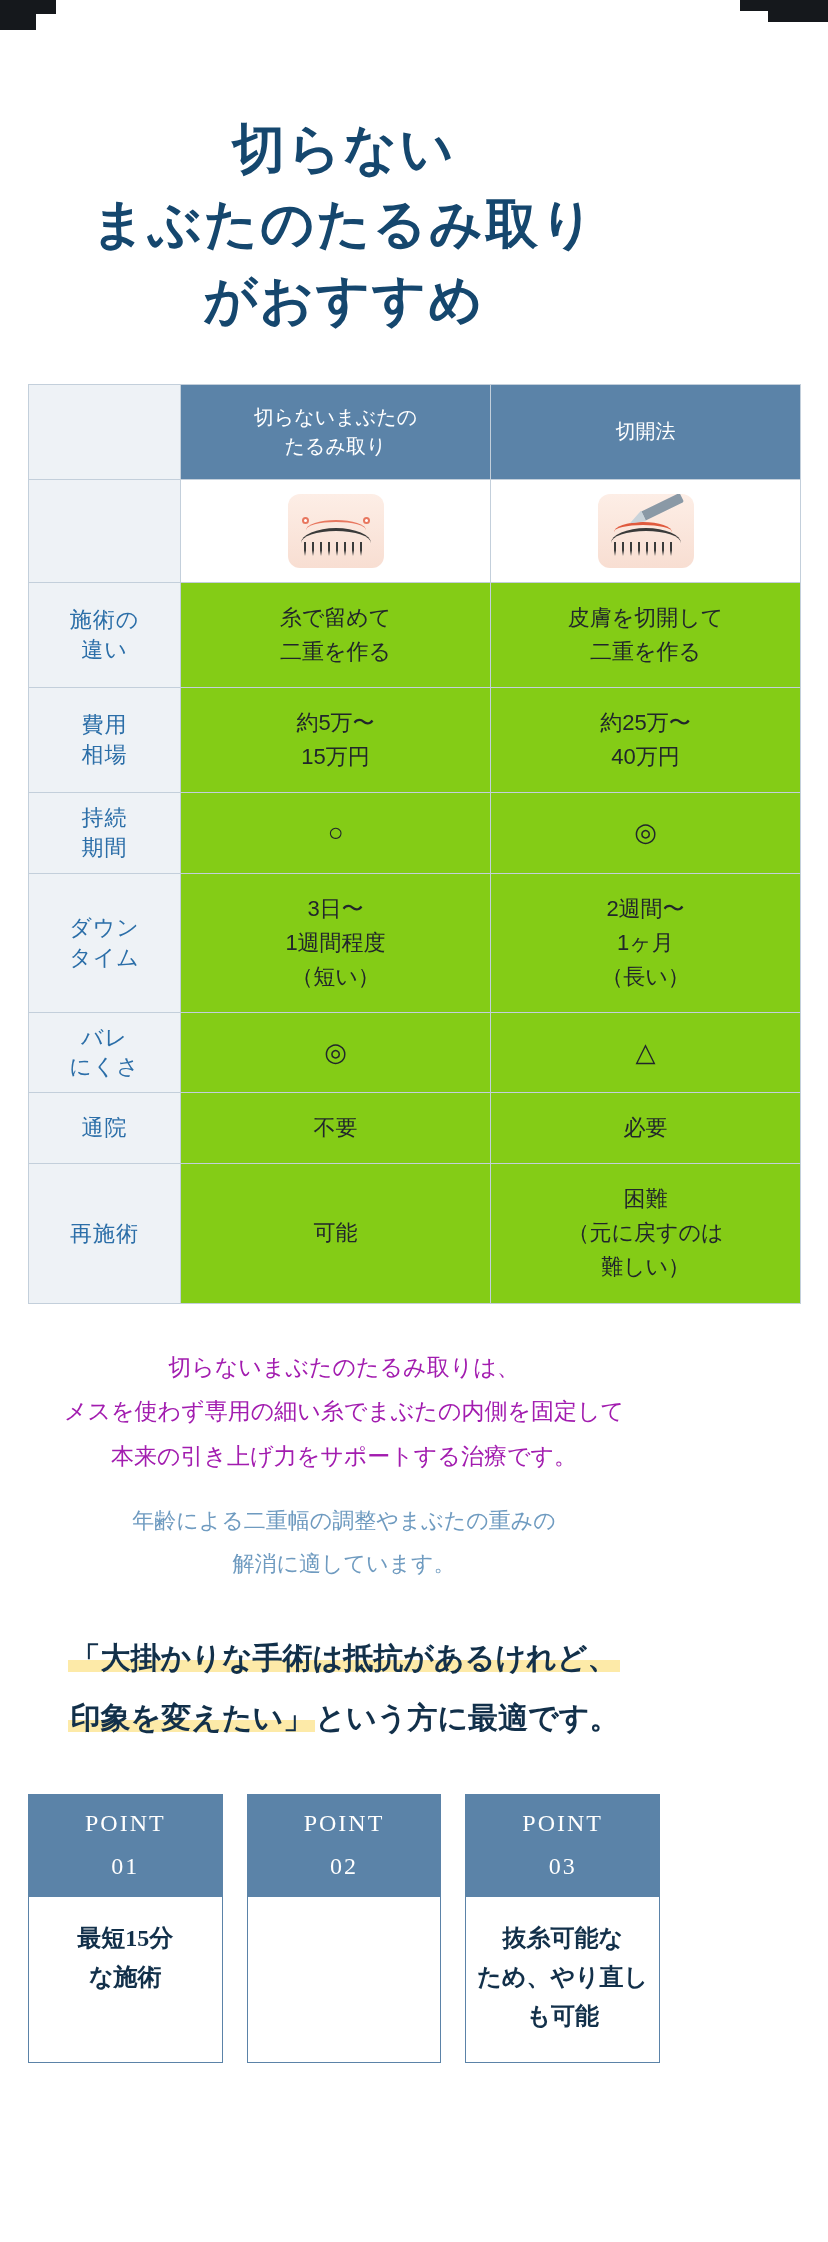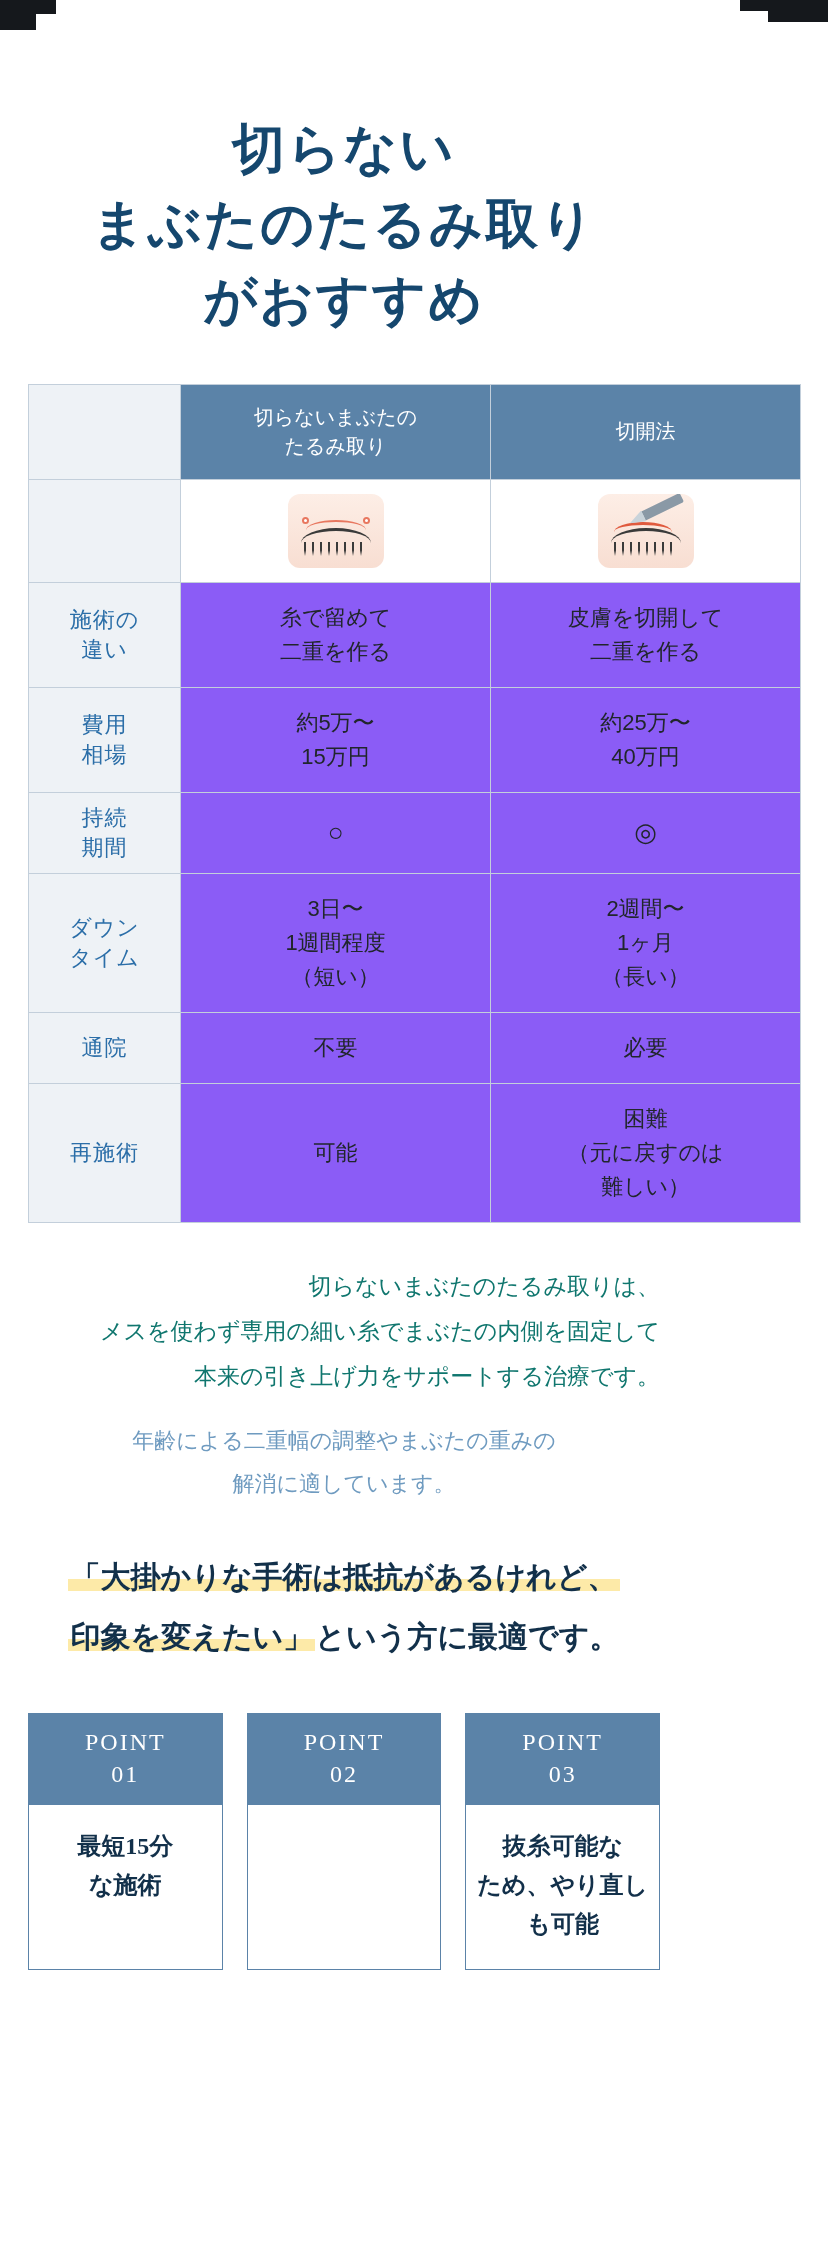--- a/index.html
+++ b/index.html
@@ -51,21 +51,21 @@
     letter-spacing: 2px;
   }
   .title .ln { display: block; white-space: nowrap; }
 
   
   .table-wrap { margin-top: 46px; }
   table.cmp {
     width: 772px;
     border-collapse: collapse;
     table-layout: fixed;
-    background: #8b5cf6;
+    background: #84cc16;
   }
   table.cmp td, table.cmp th {
     border: 1px solid #c3cfdb;
     text-align: center;
     vertical-align: middle;
     font-weight: normal;
   }
   col.c-label { width: 152px; }
   col.c-col   { width: 310px; }
 
@@ -156,22 +156,22 @@
     position: absolute;
     left: 16px; right: 22px; top: 28px;
     height: 12px;
     border-top: 3px solid #e05a3e;
     border-radius: 60% 60% 0 0 / 100% 100% 0 0;
   }
 
   
   .lead {
     margin-top: 42px;
-    text-align: right;
-    color: #0f766e;
+    text-align: center;
+    color: #a21caf;
     font-size: 23px;
     line-height: 1.95;
     font-family: "Liberation Serif", serif;
   }
   .lead .ln { display: block; }
   .sub {
     margin-top: 20px;
     text-align: center;
     color: #6f9bc0;
     font-size: 22px;
@@ -211,21 +211,21 @@
   .point .head {
     background: #5b83a8;
     color: #ffffff;
     text-align: center;
     font-family: "Liberation Serif", serif;
     font-size: 24px;
     line-height: 1.3;
     padding: 13px 4px 15px;
     letter-spacing: 2px;
   }
-  .point .head .num { display: block; font-size: 24px; letter-spacing: 2px; }
+  .point .head .num { display: block; font-size: 24px; letter-spacing: 2px; margin-top: 12px; }
   .point .body {
     text-align: center;
     color: #12304a;
     font-family: "Liberation Serif", serif;
     font-weight: bold;
     font-size: 24px;
     line-height: 1.62;
     padding: 22px 8px 26px;
     min-height: 136px;
   }
@@ -338,20 +338,28 @@
             <span>1週間程度</span><br>
             <span>（短い）</span>
           </td>
           <td class="val">
             <span>2週間〜</span><br>
             <span>1ヶ月</span><br>
             <span>（長い）</span>
           </td>
         </tr>
 
+        <tr>
+          <td class="lbl">
+            <span>バレ</span><br>
+            <span>にくさ</span>
+          </td>
+          <td class="sym">◎</td>
+          <td class="sym">△</td>
+        </tr>
 
         <tr>
           <td class="lbl">通院</td>
           <td class="val">不要</td>
           <td class="val">必要</td>
         </tr>
 
         <tr>
           <td class="lbl">再施術</td>
           <td class="val">可能</td>

